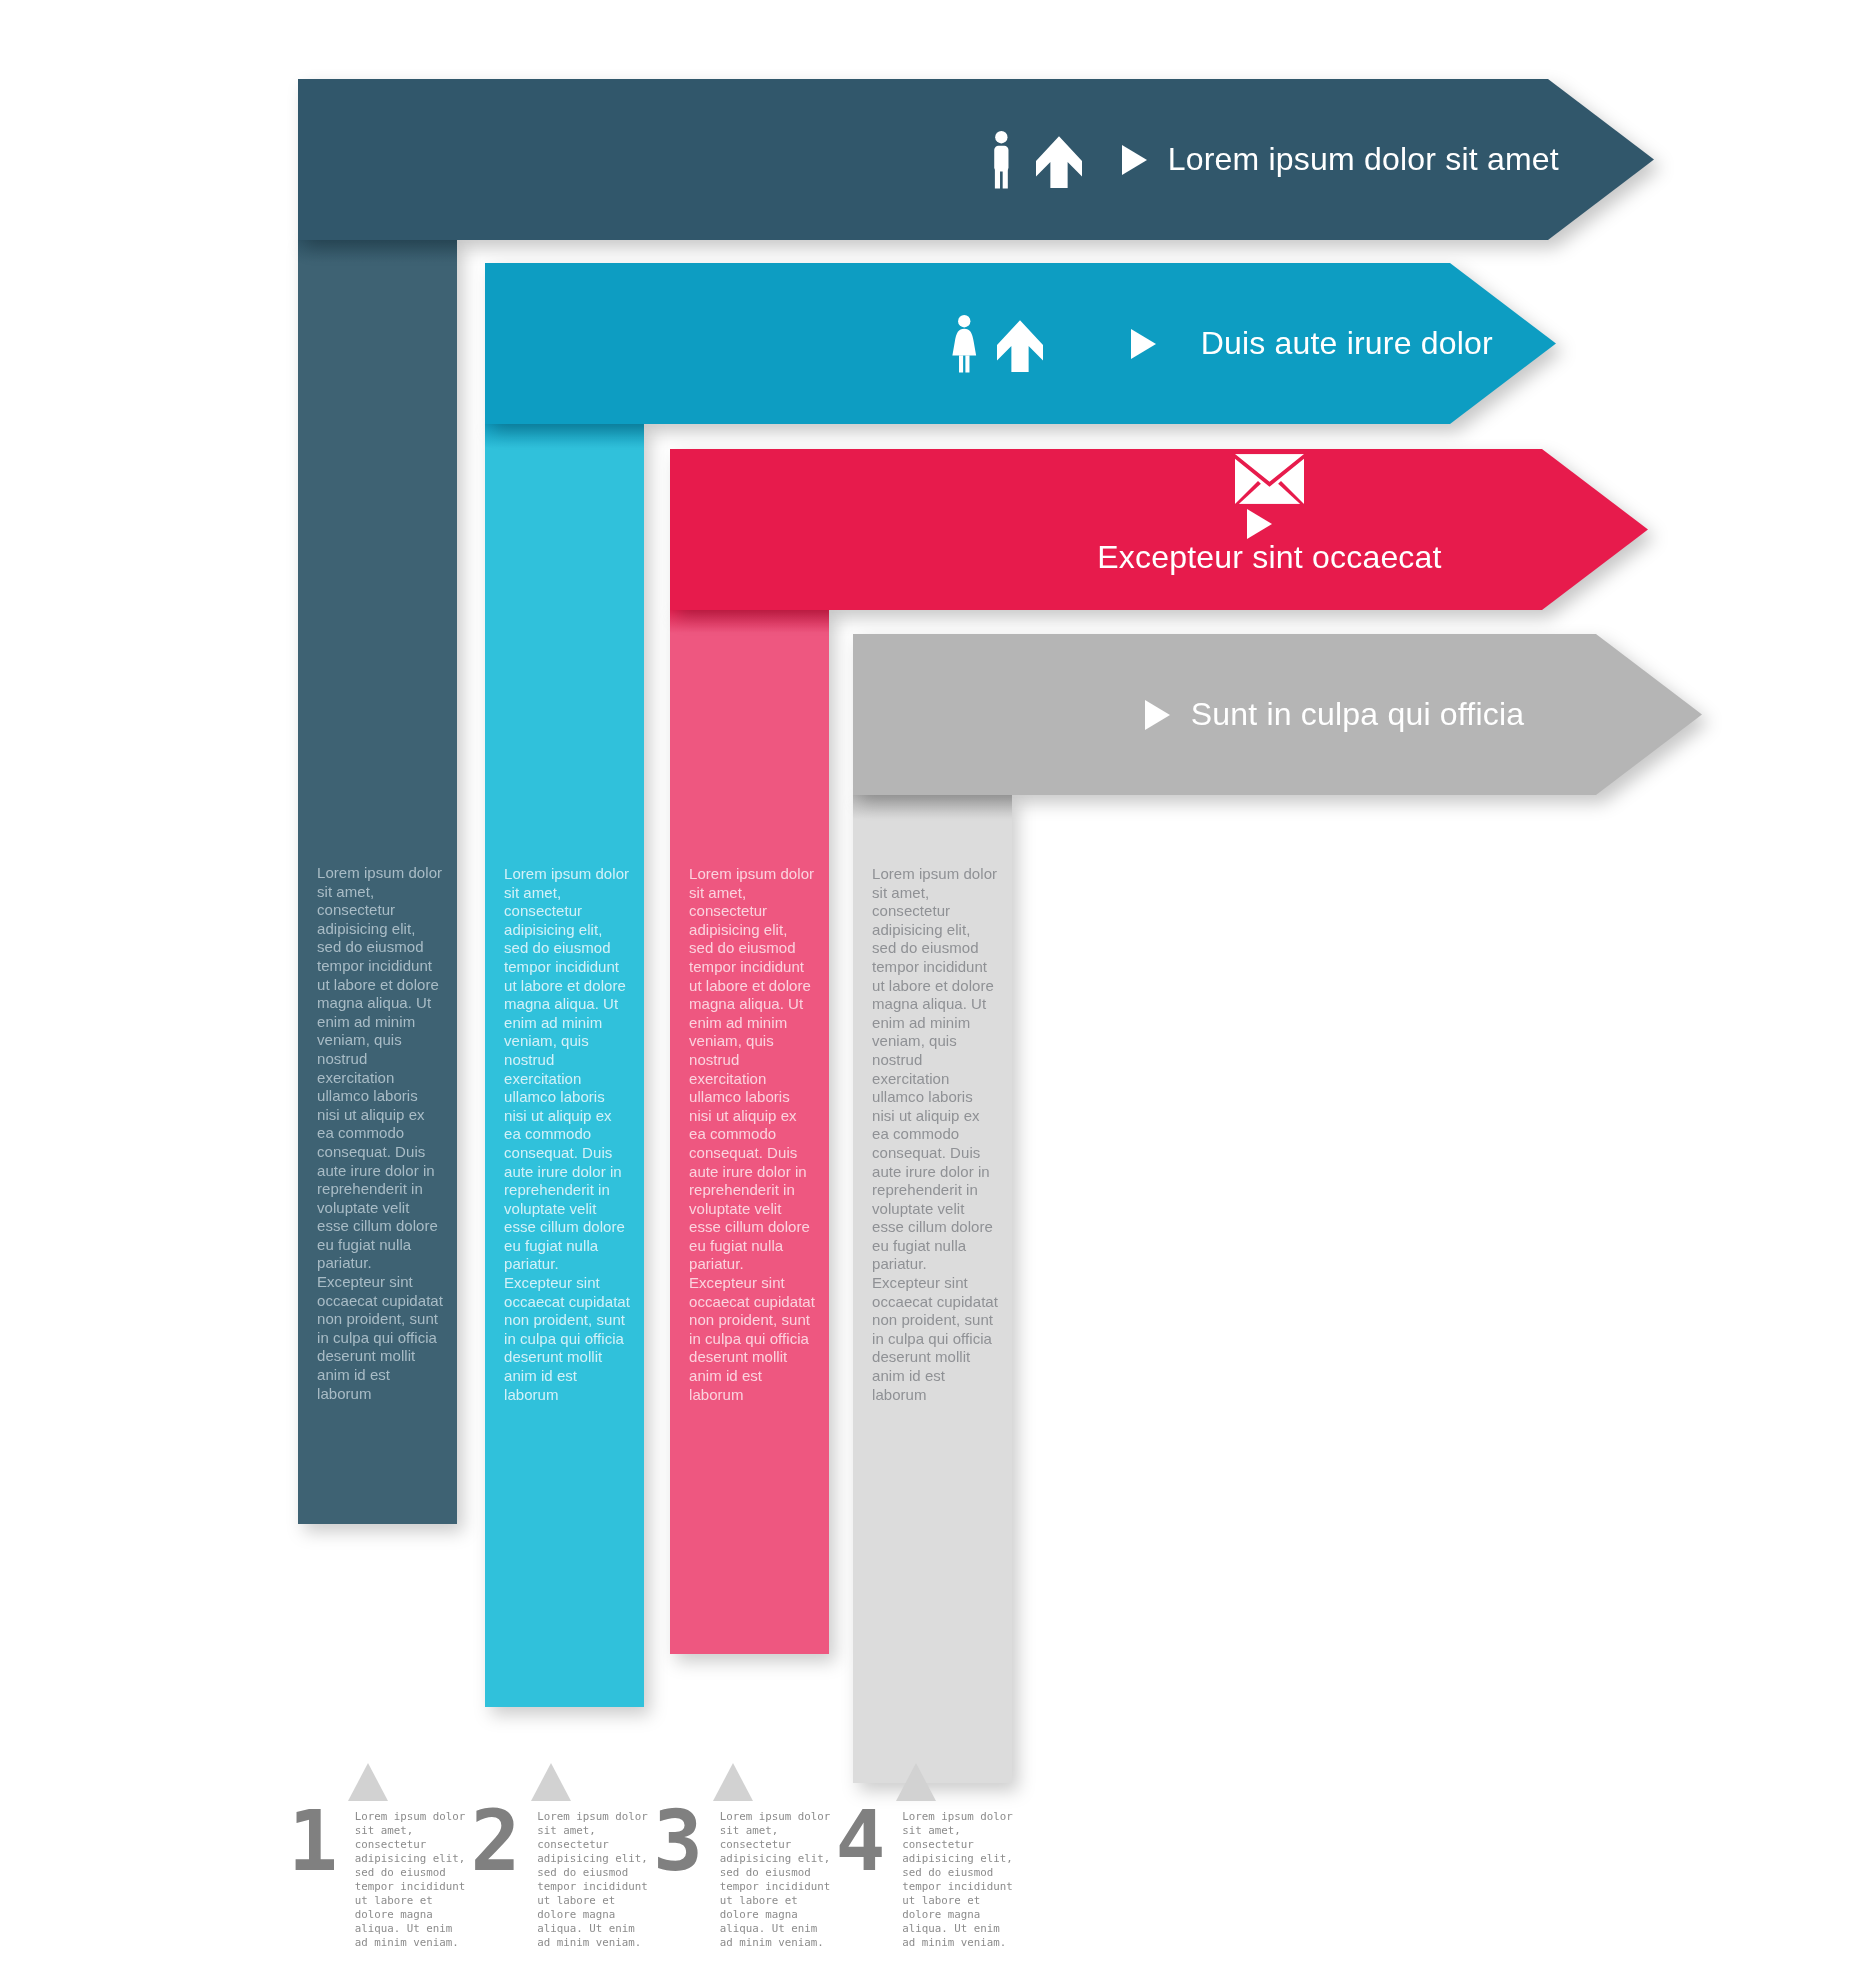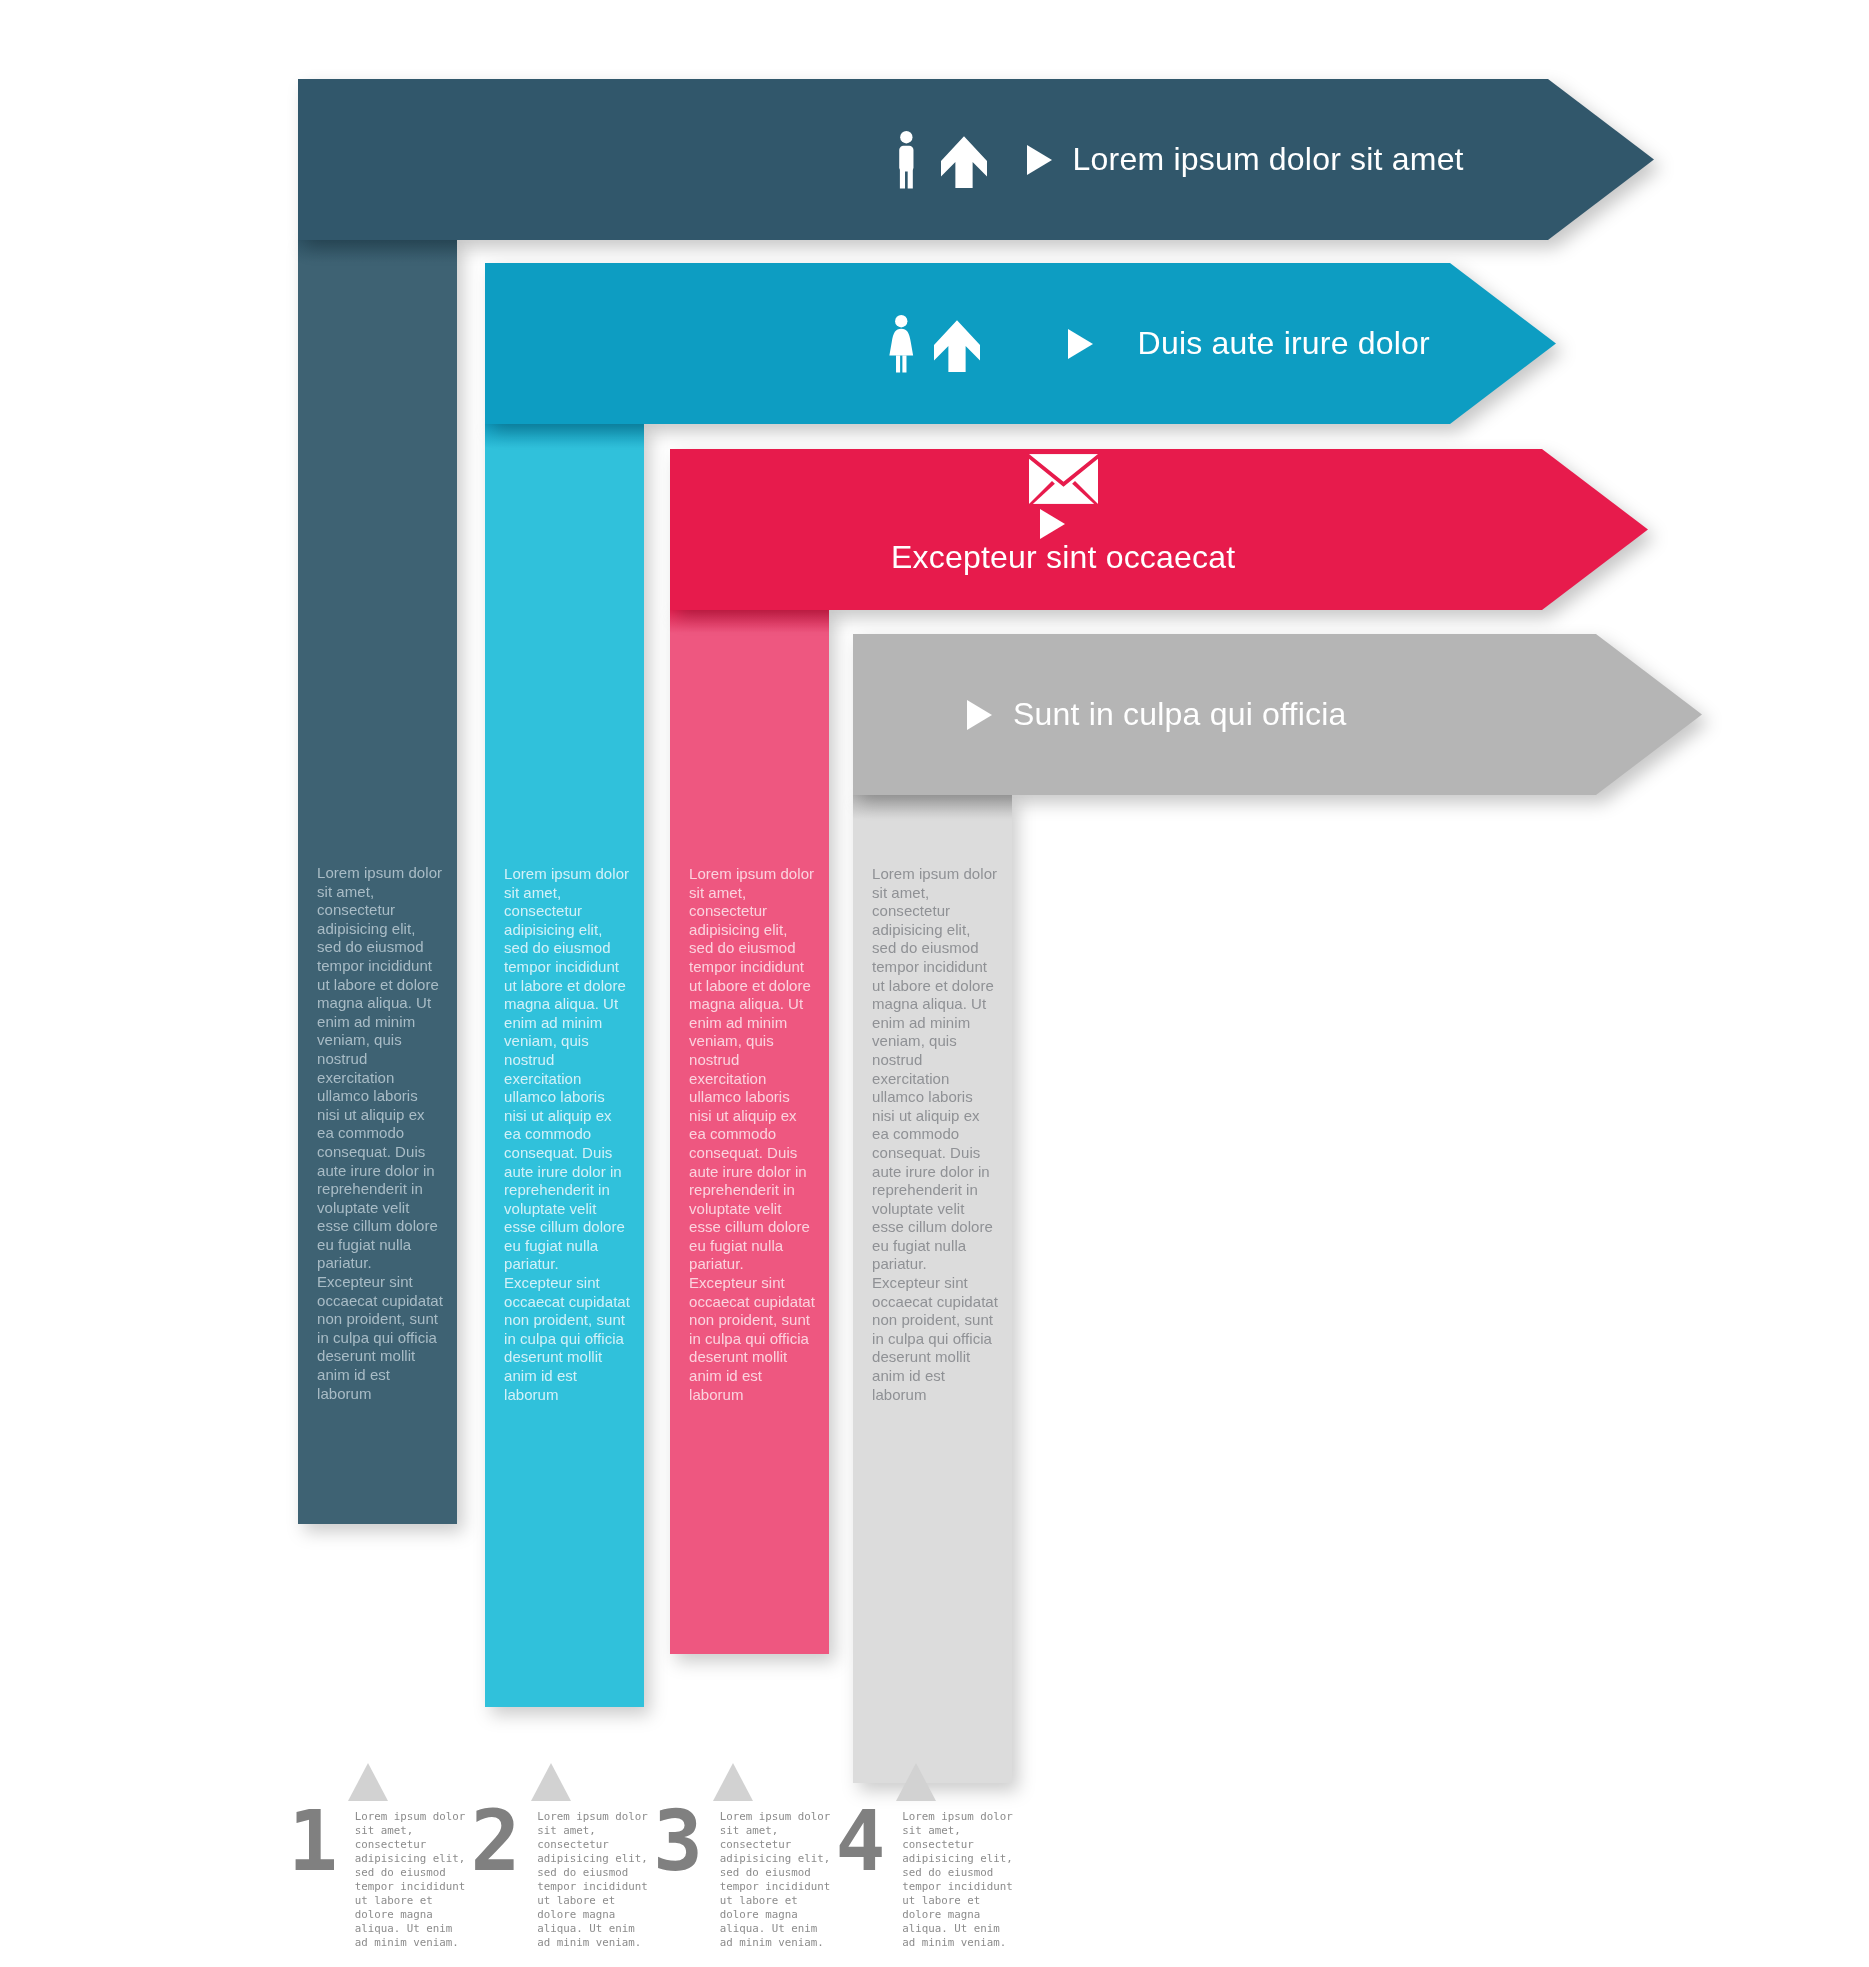--- a/index.html
+++ b/index.html
@@ -54,20 +54,21 @@
   .col-2 .capgrad { background: linear-gradient(to bottom, #0E9BC0 0%, #30C1DB 100%); }
   .col-3 .capgrad { background: linear-gradient(to bottom, #E31E4D 0%, #EE5780 100%); }
   .col-4 .capgrad { background: linear-gradient(to bottom, #B4B4B4 0%, #DCDCDC 100%); }
 
   
   .banner {
     position: absolute;
     display: flex;
     align-items: center;
     filter: drop-shadow(7.7px 8.6px 8.6px rgba(0,0,0,0.22));
+    justify-content: center;
   }
   .banner .shape {
     position: absolute;
     inset: 0;
   }
   .banner .content {
     position: relative;
     display: flex;
     align-items: center;
     height: 100%;

